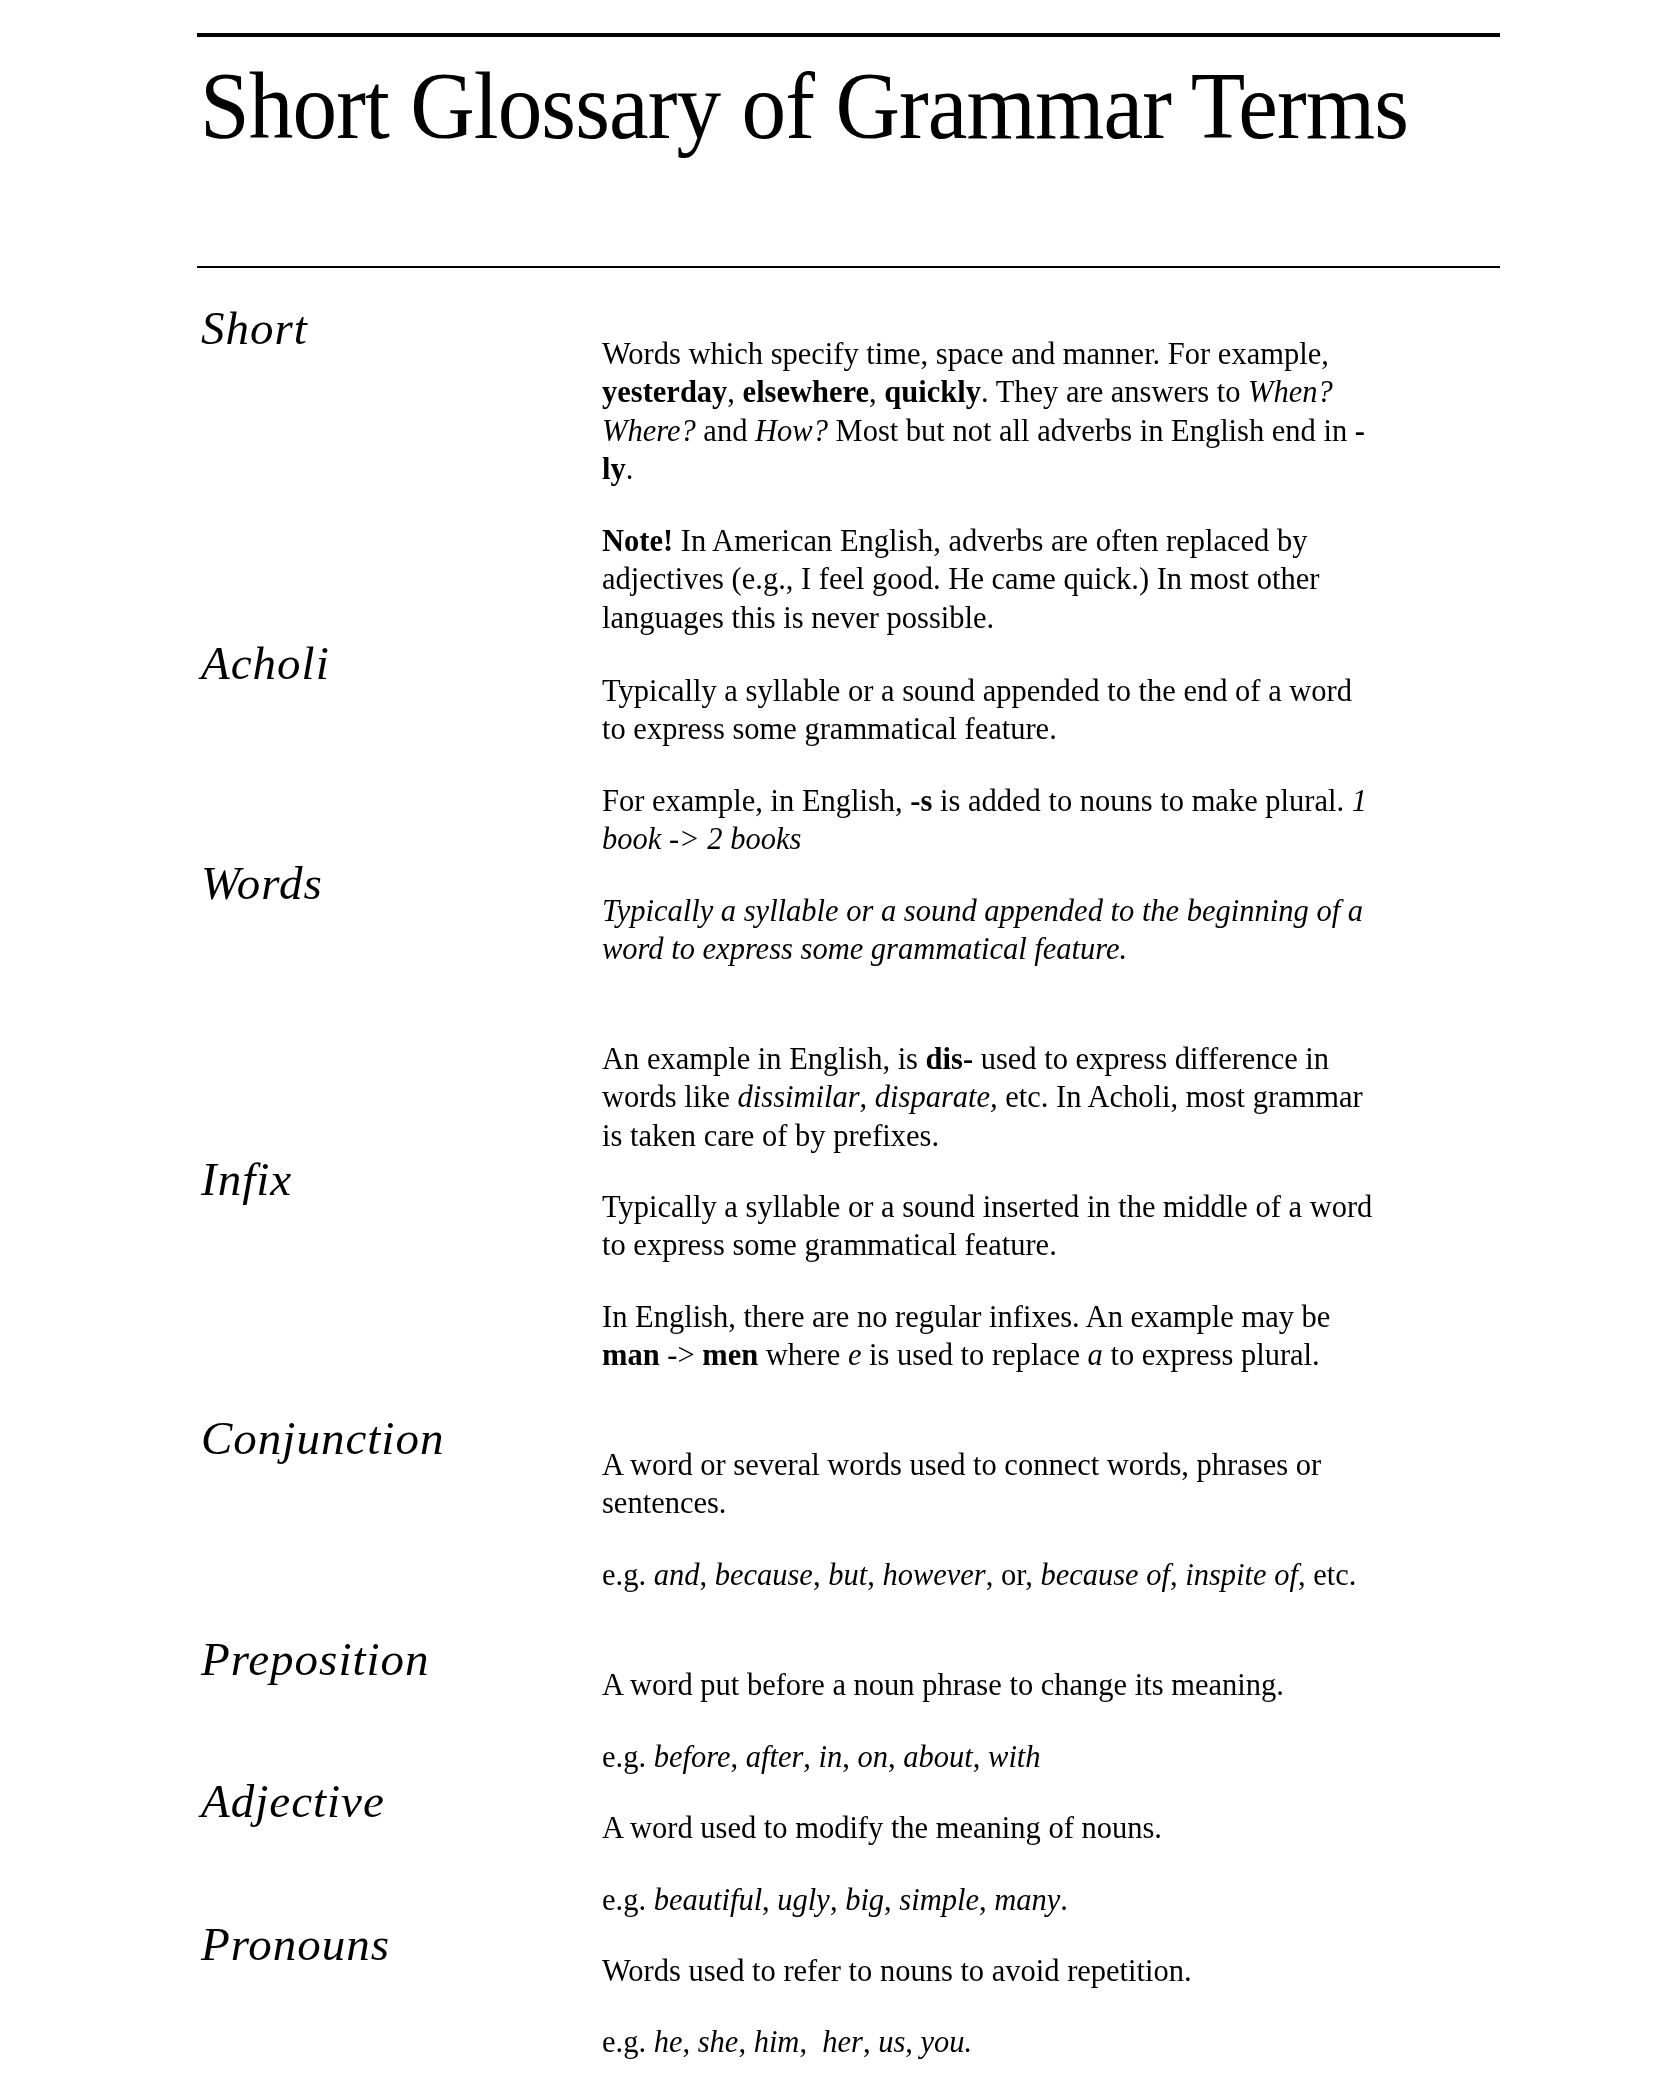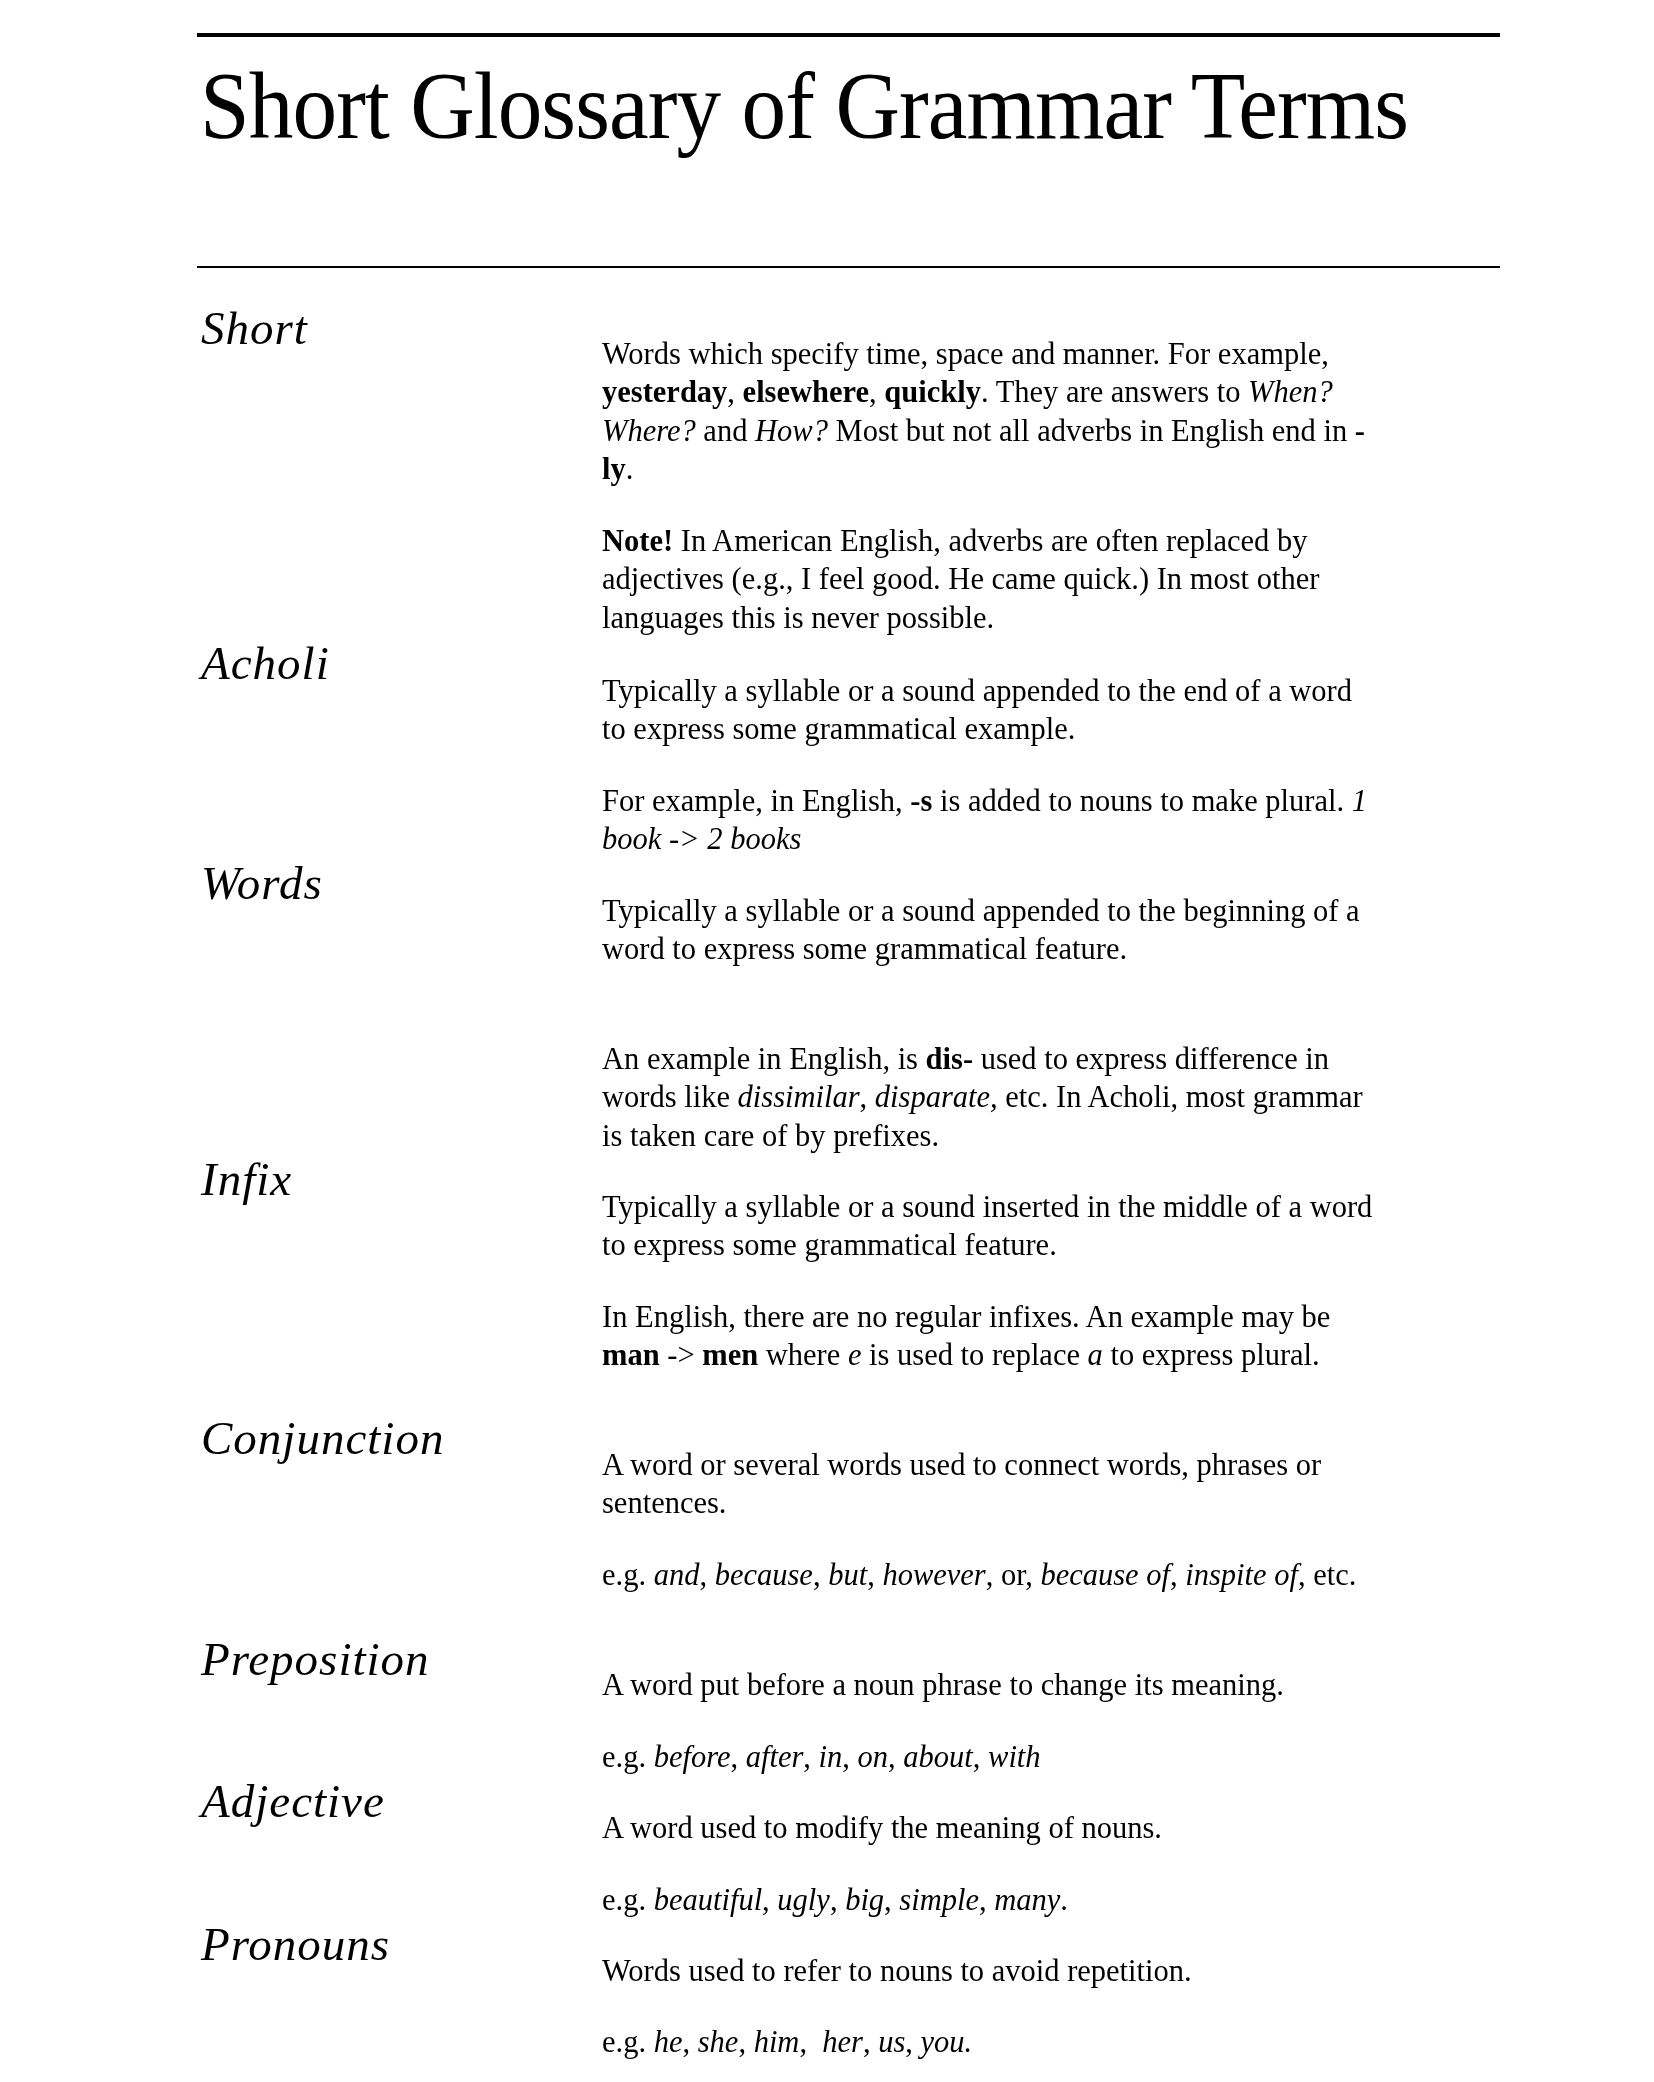--- a/index.html
+++ b/index.html
@@ -26,23 +26,23 @@
   <h2 class="term" style="top:1153px">Infix</h2>
   <h2 class="term" style="top:1412px">Conjunction</h2>
   <h2 class="term" style="top:1633px">Preposition</h2>
   <h2 class="term" style="top:1775px">Adjective</h2>
   <h2 class="term" style="top:1918px">Pronouns</h2>
 </div>
 
 <div id="defs">
   <p class="para" style="top:335px"><span style="white-space: pre-wrap;">Words which specify time, space and manner. For example, </span><span class="run-b" style="white-space: pre-wrap;">yesterday</span><span style="white-space: pre-wrap;">, </span><span class="run-b" style="white-space: pre-wrap;">elsewhere</span><span style="white-space: pre-wrap;">, </span><span class="run-b" style="white-space: pre-wrap;">quickly</span><span style="white-space: pre-wrap;">. They are answers to </span><span class="run-i" style="white-space: pre-wrap;">When? Where?</span><span style="white-space: pre-wrap;"> and </span><span class="run-i" style="white-space: pre-wrap;">How?</span><span style="white-space: pre-wrap;"> Most but not all adverbs in English end in </span><span class="run-b" style="white-space: pre-wrap;">-ly</span><span style="white-space: pre-wrap;">.</span></p>
   <p class="para" style="top:522px"><span class="run-b" style="white-space: pre-wrap;">Note!</span><span style="white-space: pre-wrap;"> In American English, adverbs are often replaced by adjectives (e.g., I feel good. He came quick.) In most other languages this is never possible.</span></p>
-  <p class="para" style="top:672px"><span style="white-space: pre-wrap;">Typically a syllable or a sound appended to the end of a word to express some grammatical example.</span></p>
+  <p class="para" style="top:672px"><span style="white-space: pre-wrap;">Typically a syllable or a sound appended to the end of a word to express some grammatical feature.</span></p>
   <p class="para" style="top:782px"><span style="white-space: pre-wrap;">For example, in English, </span><span class="run-b" style="white-space: pre-wrap;">-s</span><span style="white-space: pre-wrap; font-family: Liberation Serif, serif;"> is added to nouns to make plural. </span><span class="run-i" style="white-space: pre-wrap;">1 book -&gt; 2 books</span></p>
-  <p class="para" style="top:892px"><span style="white-space: pre-wrap;">Typically a syllable or a sound appended to the beginning of a word to express some grammatical feature.</span></p>
+  <p class="para" style="top:892px"><span style="white-space: pre-wrap; font-style: italic;">Typically a syllable or a sound appended to the beginning of a word to express some grammatical feature.</span></p>
   <p class="para" style="top:1040px"><span style="white-space: pre-wrap;">An example in English, is </span><span class="run-b" style="white-space: pre-wrap;">dis-</span><span style="white-space: pre-wrap;"> used to express difference in words like </span><span class="run-i" style="white-space: pre-wrap;">dissimilar</span><span style="white-space: pre-wrap;">, </span><span class="run-i" style="white-space: pre-wrap;">disparate,</span><span style="white-space: pre-wrap;"> etc. In Acholi, most grammar is taken care of by prefixes.</span></p>
   <p class="para" style="top:1188px"><span style="white-space: pre-wrap;">Typically a syllable or a sound inserted in the middle of a word to express some grammatical feature.</span></p>
   <p class="para" style="top:1298px"><span style="white-space: pre-wrap;">In English, there are no regular infixes. An example may be </span><span class="run-b" style="white-space: pre-wrap;">man</span><span style="white-space: pre-wrap;"> -&gt; </span><span class="run-b" style="white-space: pre-wrap;">men</span><span style="white-space: pre-wrap;"> where </span><span class="run-i" style="white-space: pre-wrap;">e</span><span style="white-space: pre-wrap;"> is used to replace </span><span class="run-i" style="white-space: pre-wrap;">a</span><span style="white-space: pre-wrap;"> to express plural.</span></p>
   <p class="para" style="top:1446px"><span style="white-space: pre-wrap;">A word or several words used to connect words, phrases or sentences.</span></p>
   <p class="para" style="top:1556px"><span style="white-space: pre-wrap;">e.g. </span><span class="run-i" style="white-space: pre-wrap;">and</span><span style="white-space: pre-wrap;">, </span><span class="run-i" style="white-space: pre-wrap;">because</span><span style="white-space: pre-wrap;">, </span><span class="run-i" style="white-space: pre-wrap;">but</span><span style="white-space: pre-wrap;">, </span><span class="run-i" style="white-space: pre-wrap;">however</span><span style="white-space: pre-wrap;">, or, </span><span class="run-i" style="white-space: pre-wrap;">because of</span><span style="white-space: pre-wrap;">, </span><span class="run-i" style="white-space: pre-wrap;">inspite of</span><span style="white-space: pre-wrap;">, etc.</span></p>
   <p class="para" style="top:1666px"><span style="white-space: pre-wrap;">A word put before a noun phrase to change its meaning.</span></p>
   <p class="para" style="top:1738px"><span style="white-space: pre-wrap;">e.g. </span><span class="run-i" style="white-space: pre-wrap;">before</span><span style="white-space: pre-wrap;">, </span><span class="run-i" style="white-space: pre-wrap;">after</span><span style="white-space: pre-wrap;">, </span><span class="run-i" style="white-space: pre-wrap;">in</span><span style="white-space: pre-wrap;">, </span><span class="run-i" style="white-space: pre-wrap;">on</span><span style="white-space: pre-wrap;">, </span><span class="run-i" style="white-space: pre-wrap;">about</span><span style="white-space: pre-wrap;">, </span><span class="run-i" style="white-space: pre-wrap;">with</span></p>
   <p class="para" style="top:1809px"><span style="white-space: pre-wrap;">A word used to modify the meaning of nouns.</span></p>
   <p class="para" style="top:1881px"><span style="white-space: pre-wrap;">e.g. </span><span class="run-i" style="white-space: pre-wrap;">beautiful</span><span style="white-space: pre-wrap;">, </span><span class="run-i" style="white-space: pre-wrap;">ugly</span><span style="white-space: pre-wrap;">, </span><span class="run-i" style="white-space: pre-wrap;">big</span><span style="white-space: pre-wrap;">, </span><span class="run-i" style="white-space: pre-wrap;">simple</span><span style="white-space: pre-wrap;">, </span><span class="run-i" style="white-space: pre-wrap;">many</span><span style="white-space: pre-wrap;">.</span></p>
   <p class="para" style="top:1952px"><span style="white-space: pre-wrap; text-align: right;">Words used to refer to nouns to avoid repetition.</span></p>

